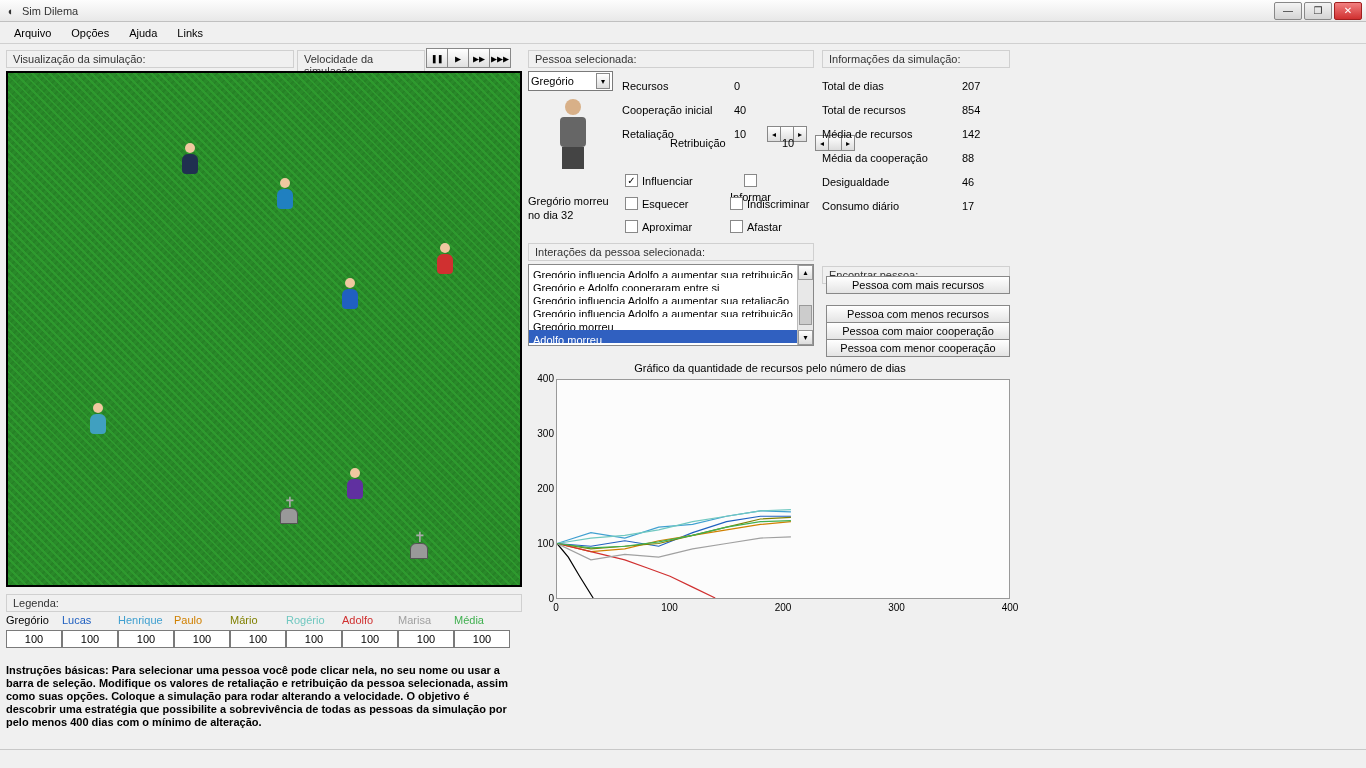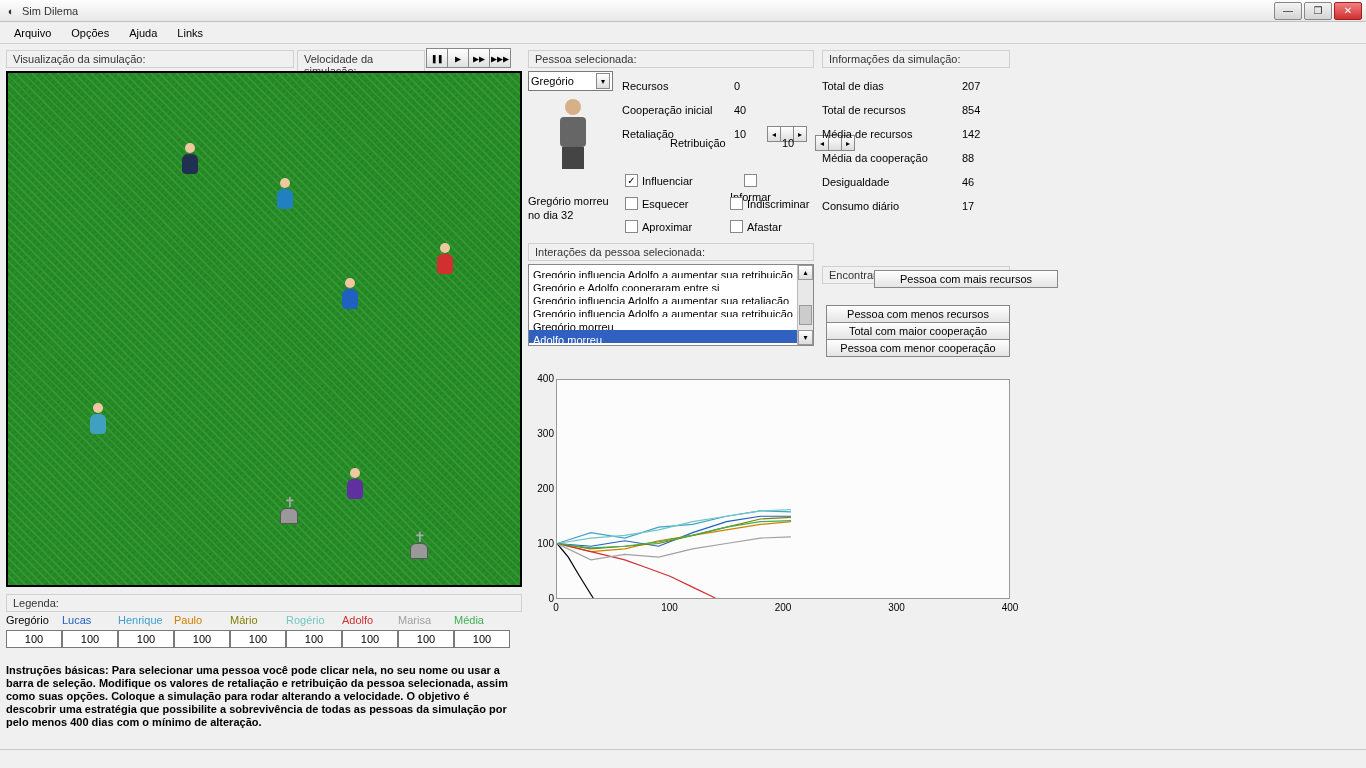--- a/index.html
+++ b/index.html
@@ -262,25 +262,26 @@
         <div class="item selected">Adolfo morreu</div>
       </div>
     <div class="inter-scroll">
       <div class="sbtn">▴</div>
       <div class="thumb" style="top:40px;"></div>
       <div class="sbtn" style="position:absolute;bottom:0;left:0;right:0;">▾</div>
     </div>
   </div>
 
   <div class="section-label find-label">Encontrar pessoa:</div>
-  <div class="find-btn" style="top:226px;margin-left:48px;">Pessoa com mais recursos</div>
+  <div class="find-btn" style="top:232px;">Pessoa com mais recursos</div>
   <div class="find-btn" style="top:261px;">Pessoa com menos recursos</div>
-  <div class="find-btn" style="top:278px;">Total com maior cooperação</div>
+  <div class="find-btn" style="top:278px;">Pessoa com maior cooperação</div>
   <div class="find-btn" style="top:295px;">Pessoa com menor cooperação</div>
 
+  <div class="chart-title">Gráfico da quantidade de recursos pelo número de dias</div>
   <div class="chart">
     <svg id="chart-svg" viewBox="0 0 454 220" preserveAspectRatio="none">
         <polyline points="0,165 11.350000000000001,178.75 22.700000000000003,198 36.32,220" stroke="#000000"></polyline>
         <polyline points="0,165 34.05,167.75 68.1,162.25 102.15,167.75 136.2,154 170.25,143 204.3,137.5 234.945,137.5" stroke="#2060c0"></polyline>
         <polyline points="0,165 34.05,154 68.1,159.5 102.15,148.5 136.2,145.75 170.25,137.5 204.3,132 234.945,133.1" stroke="#40a0d0"></polyline>
         <polyline points="0,165 34.05,173.25 68.1,170.5 102.15,162.25 136.2,156.75 170.25,151.25 204.3,145.75 234.945,143" stroke="#d08000"></polyline>
         <polyline points="0,165 34.05,170.5 68.1,167.75 102.15,165 136.2,156.75 170.25,148.5 204.3,140.25 234.945,138.6" stroke="#808000"></polyline>
         <polyline points="0,165 34.05,159.5 68.1,156.75 102.15,151.25 136.2,143 170.25,137.5 204.3,132 234.945,130.89999999999998" stroke="#70c8c0"></polyline>
         <polyline points="0,165 22.700000000000003,170.5 45.400000000000006,176 68.1,181.5 90.80000000000001,189.75 113.5,198 136.2,209 158.89999999999998,220" stroke="#d03030"></polyline>
         <polyline points="0,165 34.05,181.5 68.1,176 102.15,178.75 136.2,170.5 170.25,165 204.3,159.5 234.945,158.39999999999998" stroke="#a0a0a0"></polyline>

